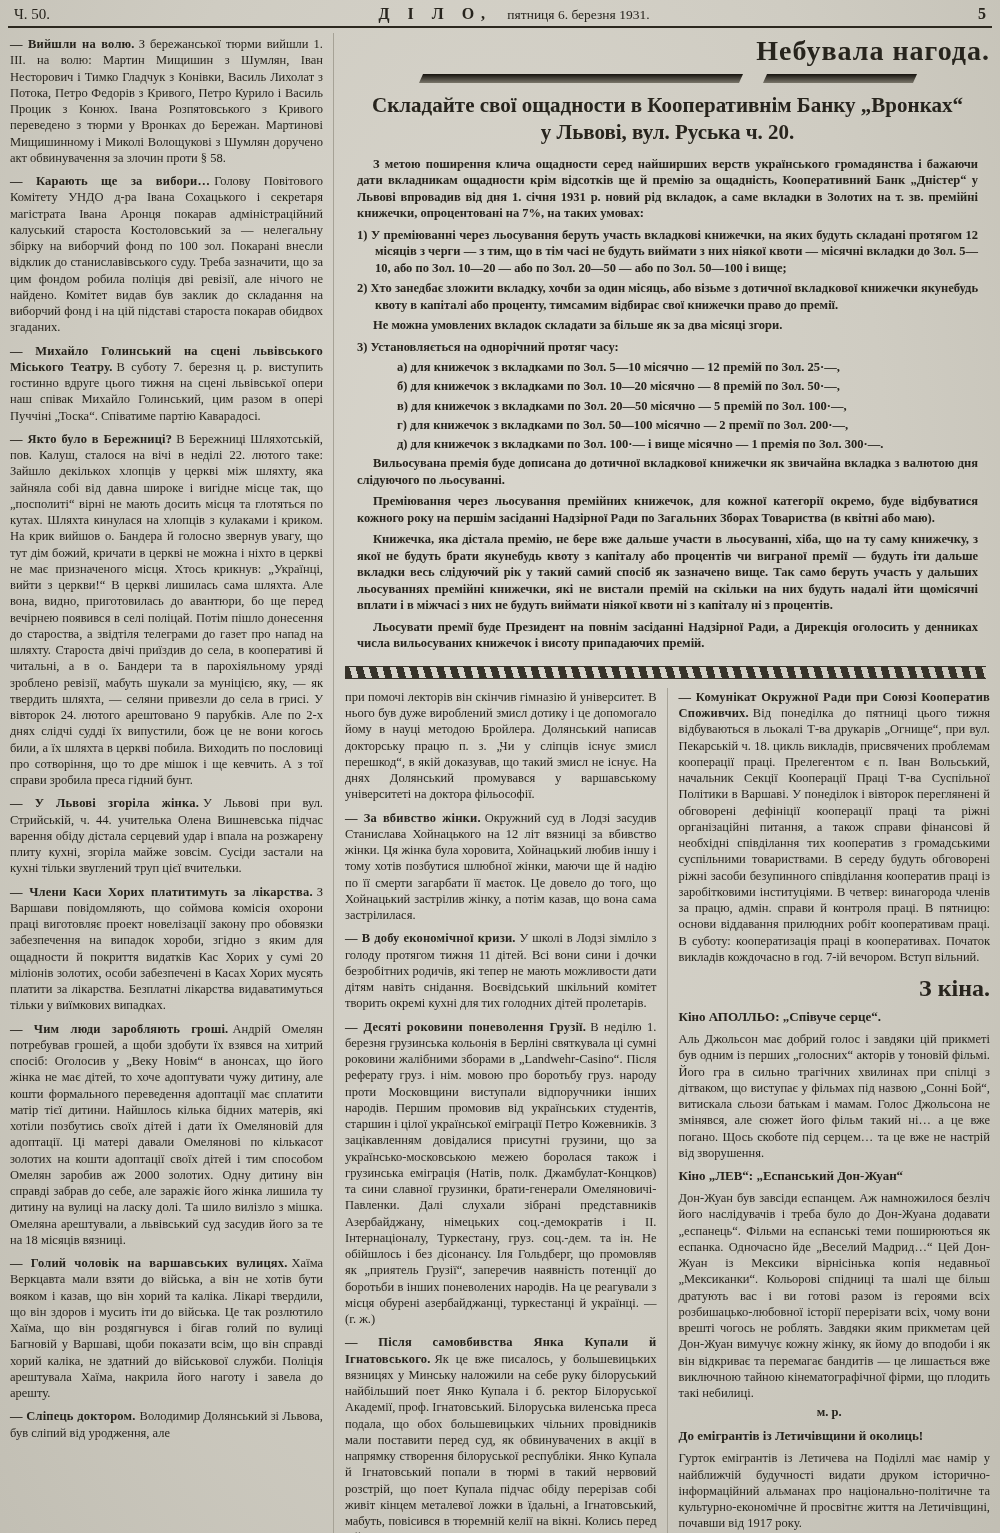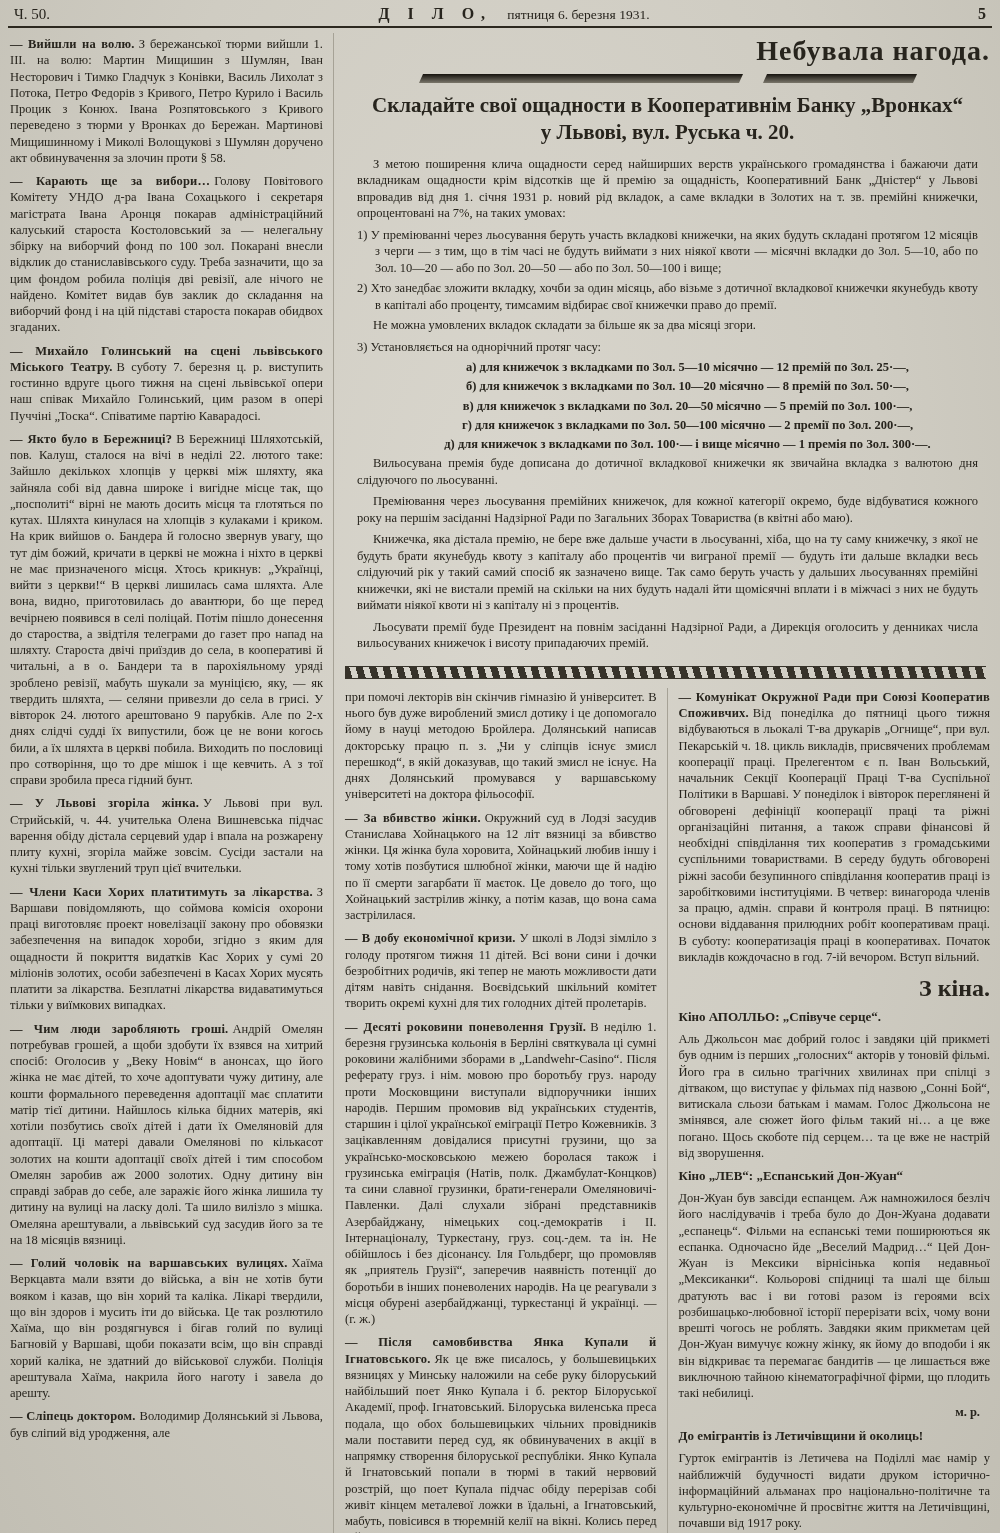--- a/index.html
+++ b/index.html
@@ -28,37 +28,37 @@
   
   .item { font-size:12.5px; line-height:1.3; text-align:justify; margin-bottom:7px; }
   .item b { margin-right:4px; letter-spacing:.2px; }
   
   .ad h1 { text-align:right; font-weight:bold; font-size:28px; letter-spacing:1px; margin:2px 0 7px; }
   .rulerow { display:flex; justify-content:center; gap:24px; margin:0 0 9px; }
   .rulerow i { display:block; height:9px; background:linear-gradient(180deg,#16130e,#7a766a); transform:skewX(-24deg); }
   .rulerow .b1 { width:320px; }
   .rulerow .b2 { width:150px; }
   .ad h2 { text-align:center; font-weight:bold; font-size:21px; line-height:1.3; margin:2px 24px 9px; }
-  .adp { font-size:12.5px; line-height:1.32; text-align:justify; font-weight:normal; margin:0 12px 5px; }
+  .adp { font-size:12.5px; line-height:1.32; text-align:justify; font-weight:bold; margin:0 12px 5px; }
   .adp.indent { text-indent:16px; }
   .adp.hang { padding-left:18px; text-indent:-18px; margin-bottom:4px; }
-  .prize { font-size:12.5px; line-height:1.3; font-weight:bold; margin:0 12px 3px 52px;text-align:center; }
+  .prize { font-size:12.5px; line-height:1.3; font-weight:bold; margin:0 12px 3px 52px; }
   
   .ornament {
     height:13px; margin:9px 4px 9px 0;
     border-top:1px solid #37332a; border-bottom:1px solid #37332a;
     background:repeating-linear-gradient(75deg,#37332a 0 7px, rgba(0,0,0,0) 7px 13px);
   }
   
   .cols2 { display:flex; flex:1; }
   .col2 { flex:1; padding:1px 10px 0 0; }
   .col3 { flex:1; padding:1px 0 0 11px; }
   h3.section { text-align:right; font-weight:bold; font-size:24px; margin:10px 0 7px; }
   h4.sub { text-align:left; font-weight:bold; font-size:13px; margin:3px 0 6px; }
-  .sig { text-align:right; font-size:12.5px; font-weight:bold; margin:-3px 10px 8px 0; }
+  .sig { text-align:center; font-size:12.5px; font-weight:bold; margin:-3px 10px 8px 0; }
 </style>
 </head>
 <body>
 
 <div class="page">
 
   <header class="masthead">
     <span class="issue">Ч. 50.</span>
     <span class="center">
       <span class="paper">Д І Л О,</span>

